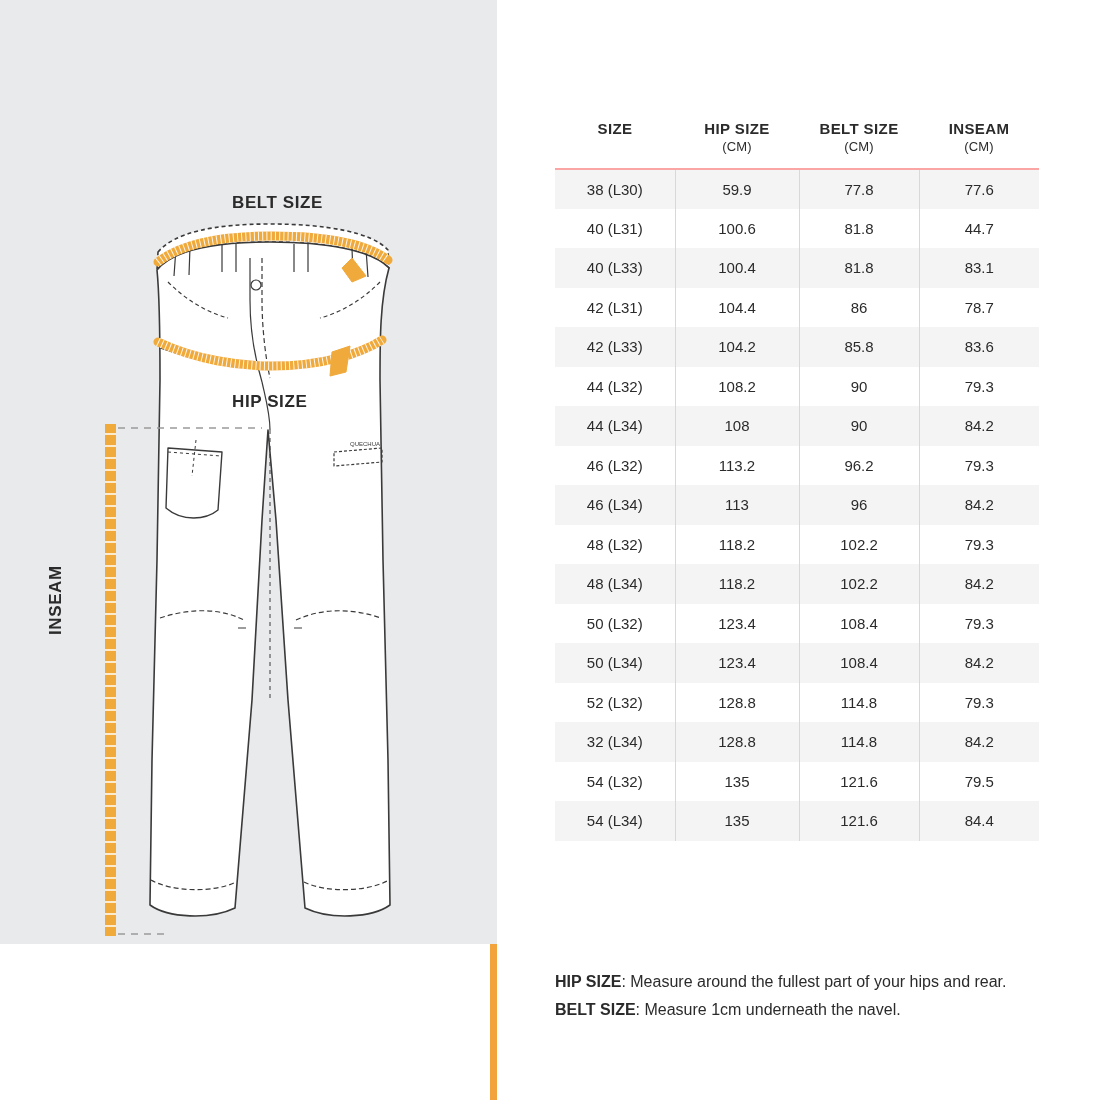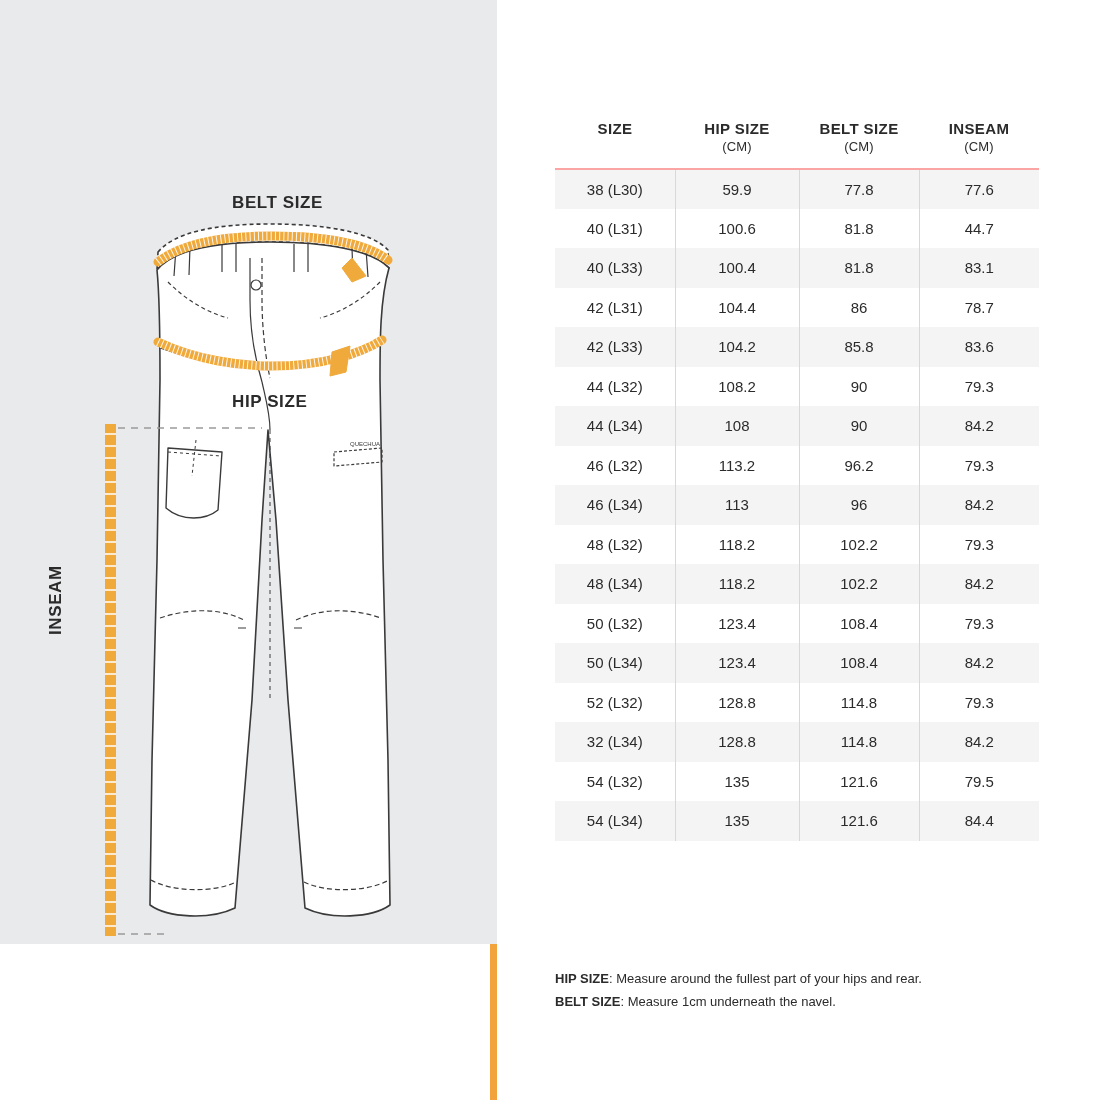--- a/index.html
+++ b/index.html
@@ -90,21 +90,21 @@
     border-right: 1px solid #d8d8d8;
   }
   table.size-table td:last-child { border-right: none; }
   table.size-table tbody tr:nth-child(odd) { background: #f4f4f4; }
   table.size-table tbody tr:nth-child(even) { background: #ffffff; }
 
   #notes {
     position: absolute;
     left: 58px; top: 968px;
     width: 520px;
-    font-size: 13px;
+    font-size: 16px;
     color: #2b2b2b;
     line-height: 1.75;
   }
   #notes .term { font-weight: bold; }
 </style>
 </head>
 <body>
 
 <div id="page">
 

